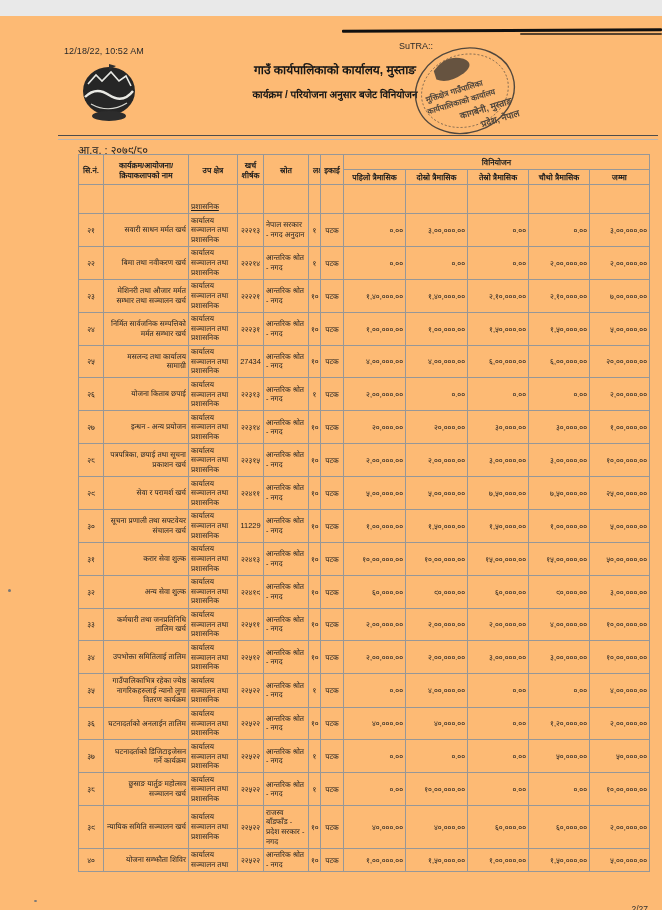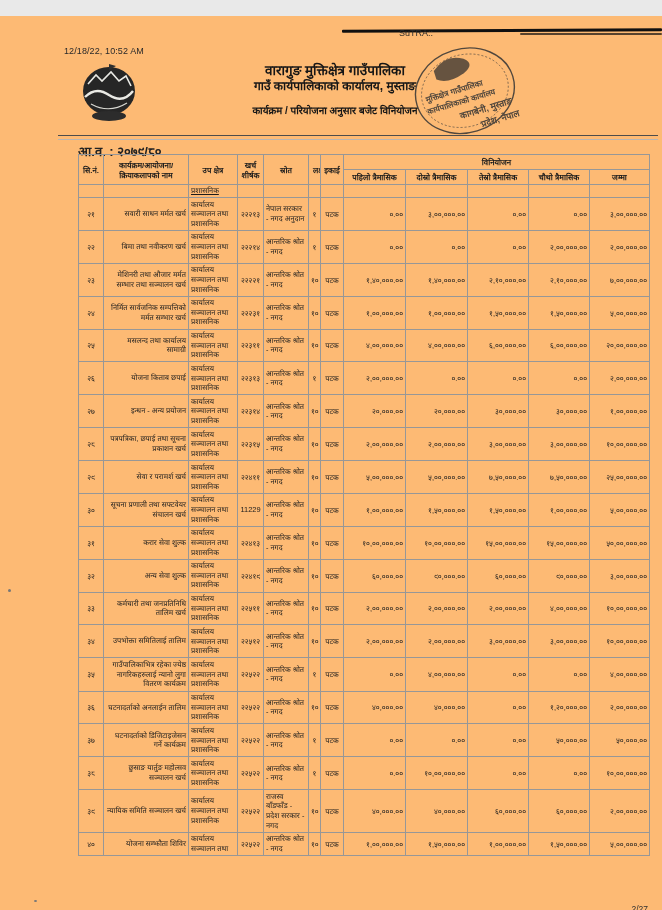--- a/index.html
+++ b/index.html
@@ -1,40 +1,40 @@
 <!DOCTYPE html>
 <html lang="ne"><head>
 <meta charset="utf-8">
 <style>
   html,body{margin:0;padding:0;}
   body{background:#e9e9e9;font-family:"Liberation Sans","DejaVu Sans",sans-serif;}
   .page{position:relative;width:662px;height:910px;background:#fdba74;overflow:hidden;color:#1d1d1d;margin:16px auto;}
   .scan-streak{position:absolute;background:#101010;border-radius:1px;}
   .print-datetime{position:absolute;left:64px;top:30px;font-size:9px;color:#2a2a2a;letter-spacing:.1px;}
-  .print-title{position:absolute;left:399px;top:12px;font-size:9px;color:#2a2a2a;}
+  .print-title{position:absolute;left:399px;top:25px;font-size:9px;color:#2a2a2a;}
   .letterhead{position:absolute;left:0;top:0;width:662px;}
   .emblem{position:absolute;left:78px;top:48px;width:62px;height:58px;}
   .lh-text{position:absolute;left:190px;top:47px;width:290px;text-align:center;color:#161616;}
   .lh-org{font-size:13.5px;font-weight:bold;line-height:1.15;}
   .lh-office{font-size:12px;font-weight:bold;line-height:1.2;}
   .lh-code{font-size:8.5px;font-weight:bold;margin-top:3px;}
   .lh-report{font-size:10px;font-weight:bold;margin-top:10px;}
   .stamp{position:absolute;left:398px;top:20px;width:180px;height:115px;opacity:.85;}
   .rule{position:absolute;left:58px;top:119px;width:600px;height:3px;border-top:1.5px solid #4c4c4c;border-bottom:1px solid #b5b5b5;}
-  .fy{position:absolute;left:78px;top:126px;font-size:13px;font-weight:bold;color:#222;}
+  .fy{position:absolute;left:78px;top:126px;font-size:11px;font-weight:normal;color:#222;}
   .table-wrap{position:absolute;left:78px;top:138px;width:572px;height:748px;overflow:hidden;}
   table.budget{border-collapse:collapse;table-layout:fixed;width:571px;font-size:7.4px;color:#1c1c1c;}
   table.budget th,table.budget td{border:1px solid #979797;padding:1.5px 2px;vertical-align:middle;overflow:hidden;}
   table.budget th{font-size:7.8px;font-weight:bold;text-align:center;padding:2px 1px;}
   th.alloc{border-bottom:1px solid #979797;}
   td.c{text-align:center;}
   td.num{text-align:right;font-variant-numeric:tabular-nums;white-space:nowrap;}
   td.name{text-align:right;line-height:1.32;}
   td.src,td.sub{line-height:1.3;}
-  tr.carryover td{height:11px;padding:0 2px 1px;font-size:7.4px;text-decoration:underline;}
+  tr.carryover td{height:11px;padding:16px 2px 1px;font-size:7.4px;text-decoration:underline;}
   .footer-url{position:absolute;left:60px;top:897px;font-size:7.5px;color:#3a3a3a;}
   .footer-page{position:absolute;right:14px;top:888px;font-size:8.5px;color:#2f2f2f;}
   .speck{position:absolute;background:#777;border-radius:50%;}
 </style>
 </head>
 <body>
 
 <div class="page">
 
   <div class="scan-streak" style="left:342px;top:13px;width:320px;height:3px;transform:rotate(-0.3deg);"></div>
@@ -49,21 +49,20 @@
     <svg class="emblem" viewBox="0 0 62 58">
       <ellipse cx="31" cy="27" rx="26" ry="24" fill="#262626"></ellipse>
       <path d="M31 4 L31 0 L38 2 L31 6 Z" fill="#2e2e2e"></path>
       <path d="M10 20 L18 11 L24 17 L33 8 L41 17 L48 12 L53 22" stroke="#e9e9e4" stroke-width="1.6" fill="none"></path>
       <path d="M7 33 Q18 22 31 31 Q45 40 55 27" stroke="#e9e9e4" stroke-width="2.4" fill="none"></path>
       <path d="M13 40 Q31 50 49 39" stroke="#d6d6d0" stroke-width="1.2" fill="none"></path>
       <ellipse cx="31" cy="52" rx="17" ry="5" fill="#2c2c2c"></ellipse>
     </svg>
 
     <div class="lh-text">
-      <div class="lh-org">वारागुङ मुक्तिक्षेत्र गाउँपालिका</div>
       <div class="lh-office">गाउँ कार्यपालिकाको कार्यालय, मुस्ताङ</div>
       <div class="lh-report">कार्यक्रम / परियोजना अनुसार बजेट विनियोजन</div>
     </div>
 
     <svg class="stamp" viewBox="0 0 180 115">
       <g transform="rotate(-17 90 55)" fill="#333" font-size="8" font-weight="bold">
         <ellipse cx="68" cy="48" rx="50" ry="42" fill="none" stroke="#343434" stroke-width="1.4"></ellipse>
         <ellipse cx="68" cy="48" rx="44" ry="36" fill="none" stroke="#3c3c3c" stroke-width=".7" stroke-dasharray="2 2"></ellipse>
         <path d="M44 20 Q60 7 76 17 Q86 25 72 31 Q54 37 44 29 Z" fill="#2d2d2d" opacity=".85"></path>
         <text x="28" y="48">मुक्तिक्षेत्र गाउँपालिका</text>
@@ -180,21 +179,21 @@
       <td class="num">१,००,०००.००</td>
       <td class="num">१,००,०००.००</td>
       <td class="num">१,५०,०००.००</td>
       <td class="num">१,५०,०००.००</td>
       <td class="num">५,००,०००.००</td>
     </tr>
           <tr>
       <td class="c">२५</td>
       <td class="name">मसलन्द तथा कार्यालय सामाग्री</td>
       <td class="sub">कार्यालय सञ्चालन तथा प्रशासनिक</td>
-      <td class="c">२२३११</td>
+      <td class="c">27434</td>
       <td class="src">आन्तरिक श्रोत - नगद</td>
       <td class="c">१०</td>
       <td class="c">पटक</td>
       <td class="num">४,००,०००.००</td>
       <td class="num">४,००,०००.००</td>
       <td class="num">६,००,०००.००</td>
       <td class="num">६,००,०००.००</td>
       <td class="num">२०,००,०००.००</td>
     </tr>
           <tr>

